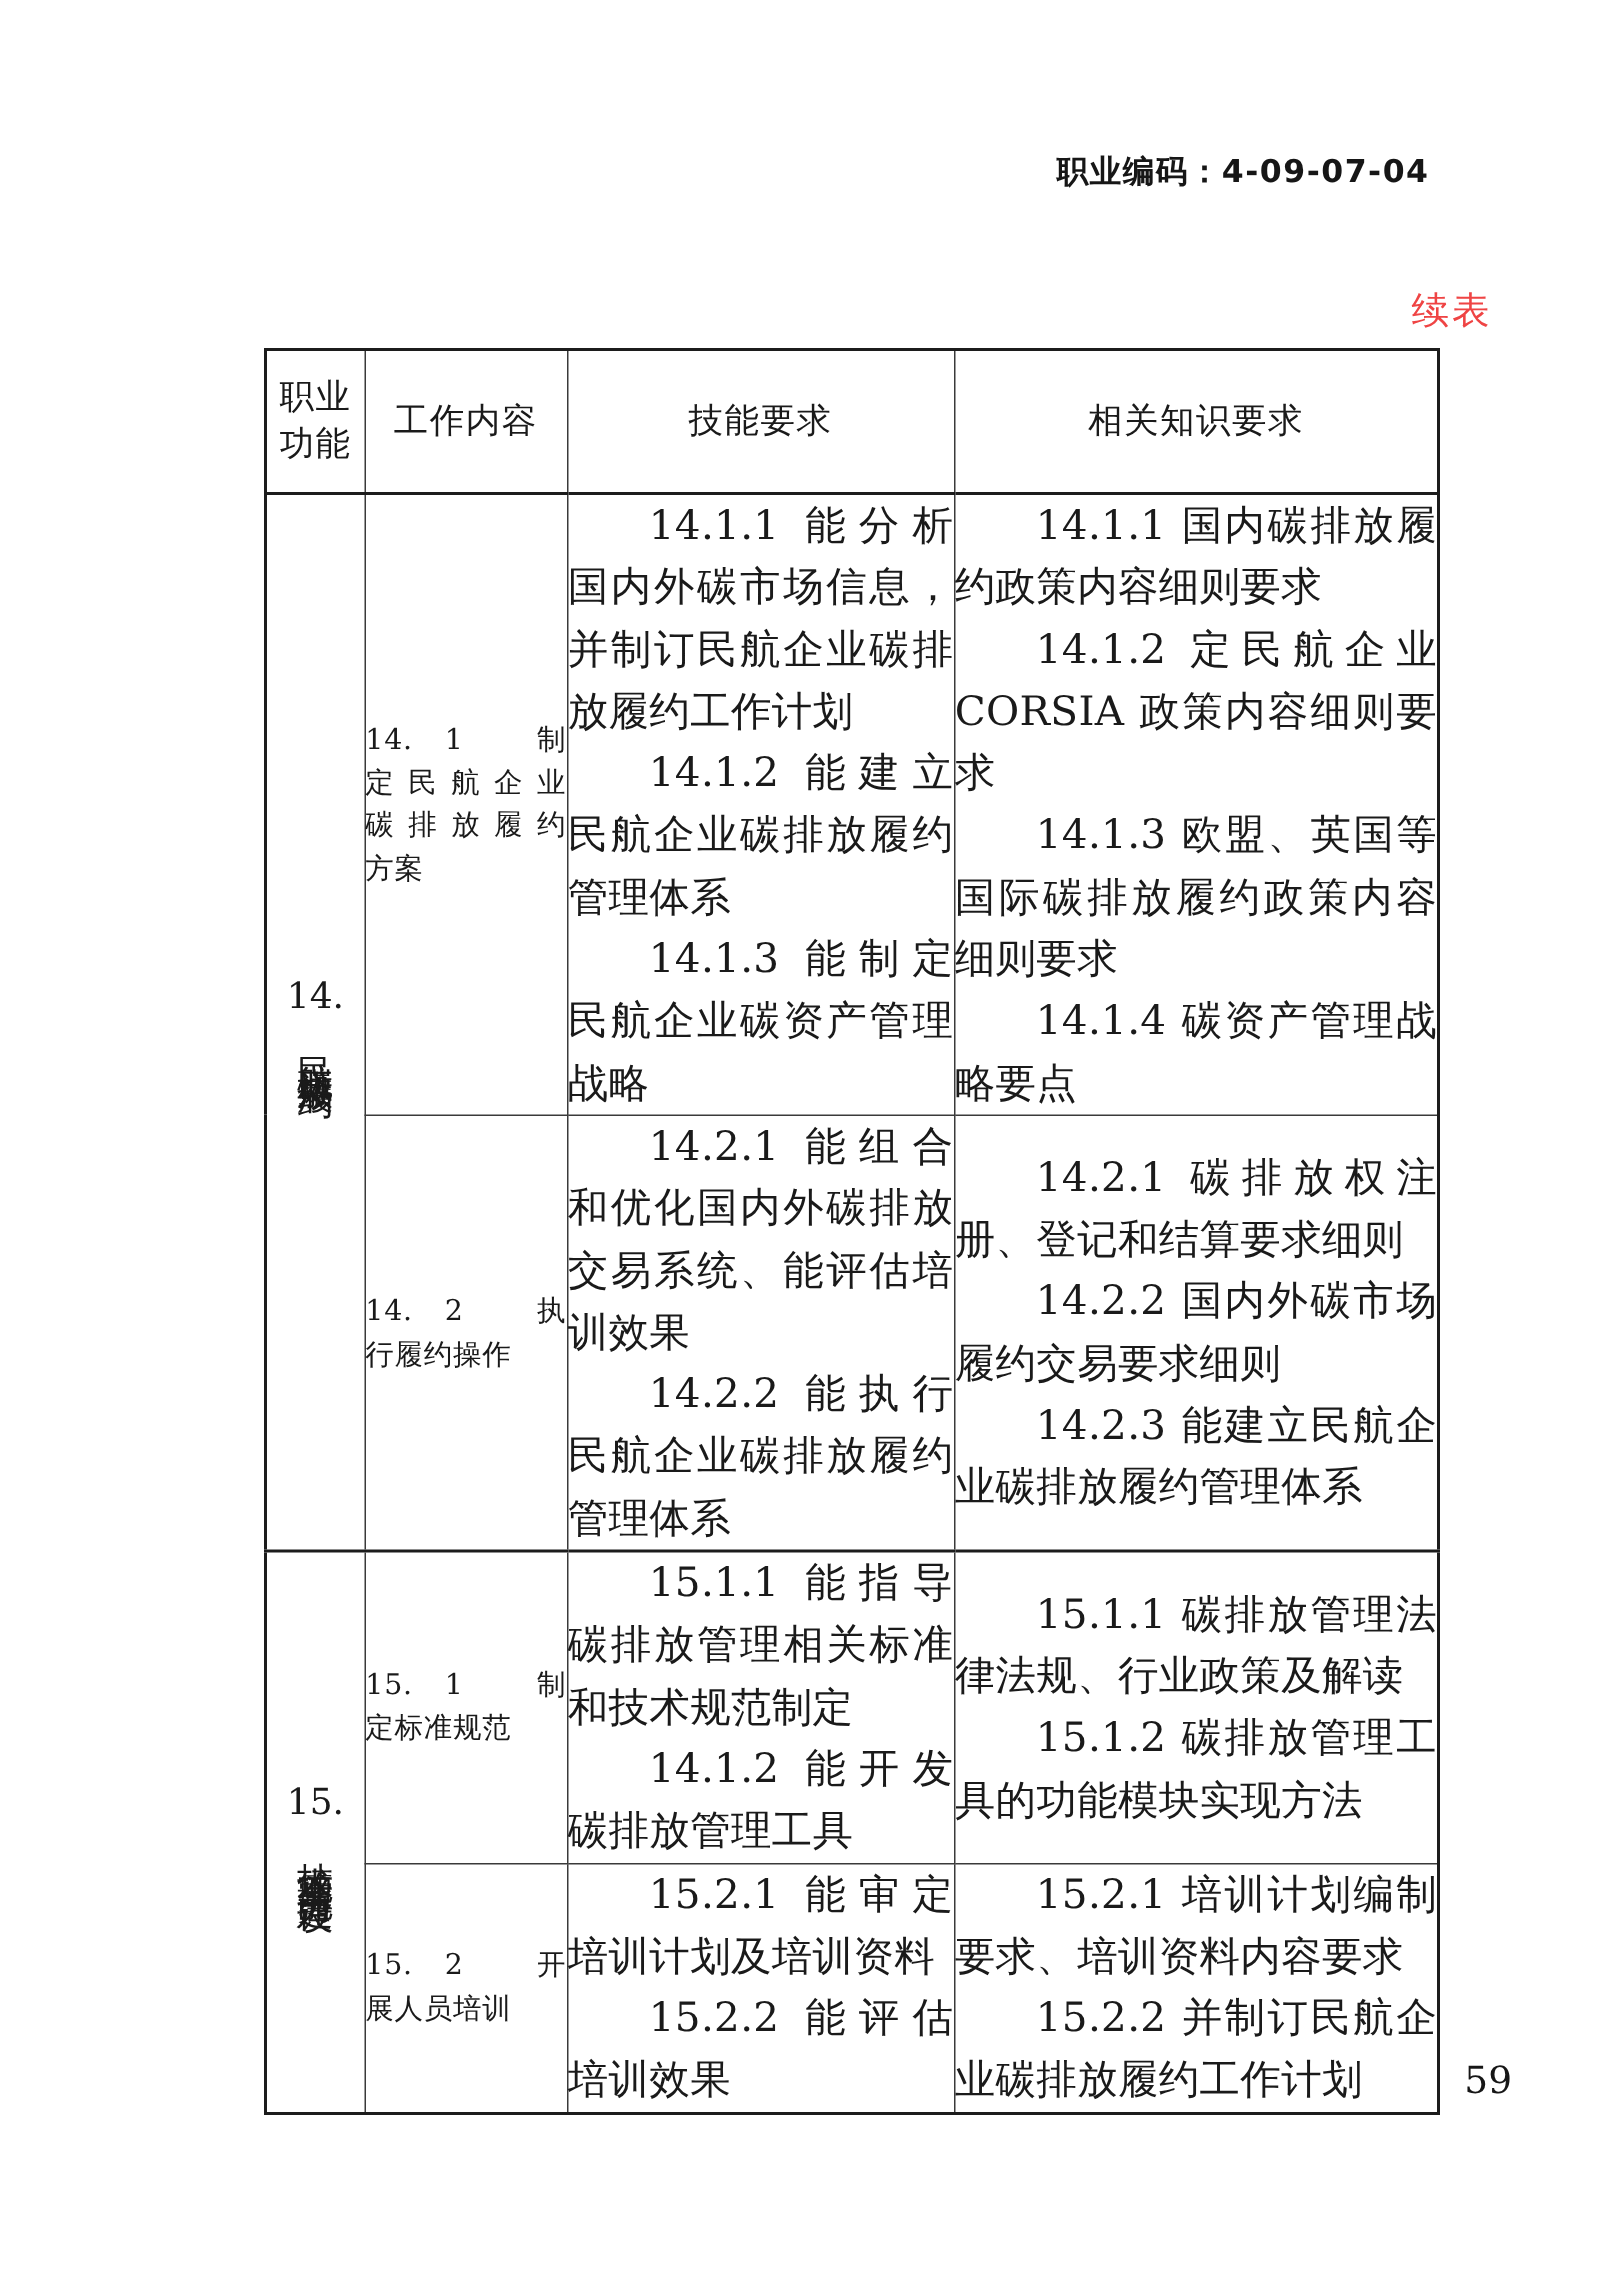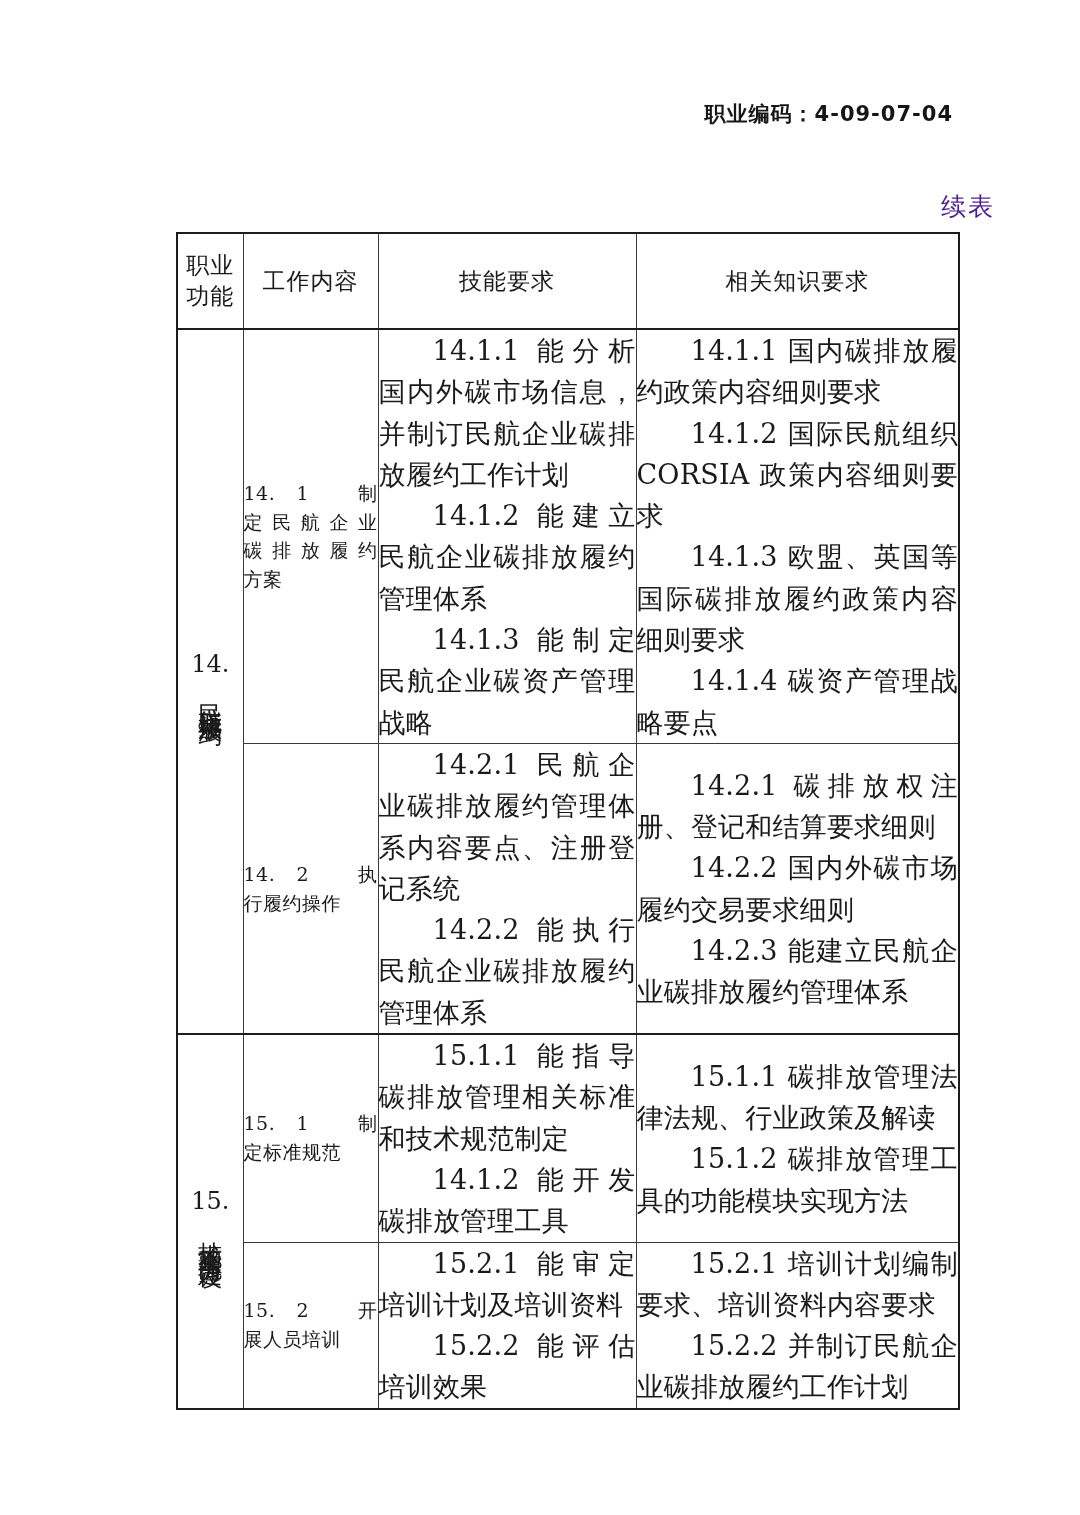--- a/index.html
+++ b/index.html
@@ -41,21 +41,21 @@
   
   .table-caption {
     position: absolute;
     top: 190px;
     left: 0;
     right: 95px;
     text-align: right;
     font-size: 25px;
     font-weight: 400;
     letter-spacing: 2px;
-    color: #4c1d95;
+    color: #ef4444;
   }
 
   
   .table-wrap {
     position: absolute;
     left: 166px;
     top: 232px;
     width: 782px;
   }
   table.spec {
@@ -203,33 +203,33 @@
             <span class="w-line">碳排放履约</span>
             <span class="w-line last">方案</span>
           </td>
           <td class="item-cell">
             <p>14.1.1 能分析国内外碳市场信息，并制订民航企业碳排放履约工作计划</p>
             <p>14.1.2 能建立民航企业碳排放履约管理体系</p>
             <p>14.1.3 能制定民航企业碳资产管理战略</p>
           </td>
           <td class="item-cell">
             <p>14.1.1 国内碳排放履约政策内容细则要求</p>
-            <p>14.1.2 国际民航组织 CORSIA 政策内容细则要求</p>
+            <p>14.1.2 定民航企业 CORSIA 政策内容细则要求</p>
             <p>14.1.3 欧盟、英国等国际碳排放履约政策内容细则要求</p>
             <p>14.1.4 碳资产管理战略要点</p>
           </td>
         </tr>
 
         <tr>
           <td class="work-cell">
             <span class="w-line">14. 2　执</span>
             <span class="w-line last">行履约操作</span>
           </td>
           <td class="item-cell">
-            <p>14.2.1 民航企业碳排放履约管理体系内容要点、注册登记系统</p>
+            <p>14.2.1 能组合和优化国内外碳排放交易系统、能评估培训效果</p>
             <p>14.2.2 能执行民航企业碳排放履约管理体系</p>
           </td>
           <td class="item-cell">
             <p>14.2.1 碳排放权注册、登记和结算要求细则</p>
             <p>14.2.2 国内外碳市场履约交易要求细则</p>
             <p>14.2.3 能建立民航企业碳排放履约管理体系</p>
           </td>
         </tr>
 
         <tr class="group-start">
@@ -264,14 +264,15 @@
           <td class="item-cell">
             <p>15.2.1 培训计划编制要求、培训资料内容要求</p>
             <p>15.2.2 并制订民航企业碳排放履约工作计划</p>
           </td>
         </tr>
 
       </tbody>
     </table>
   </div>
 
+  <div class="folio">59</div>
 
 </div>
 
 </body></html>

